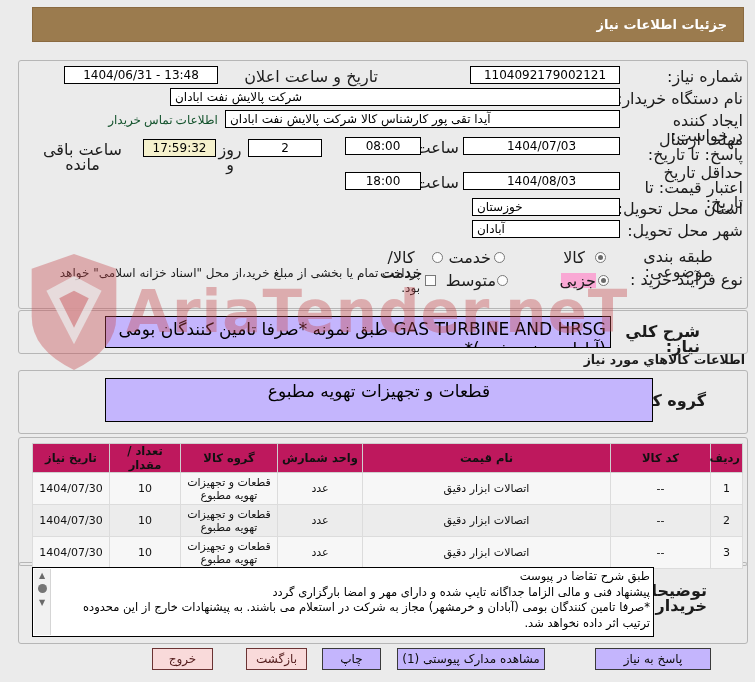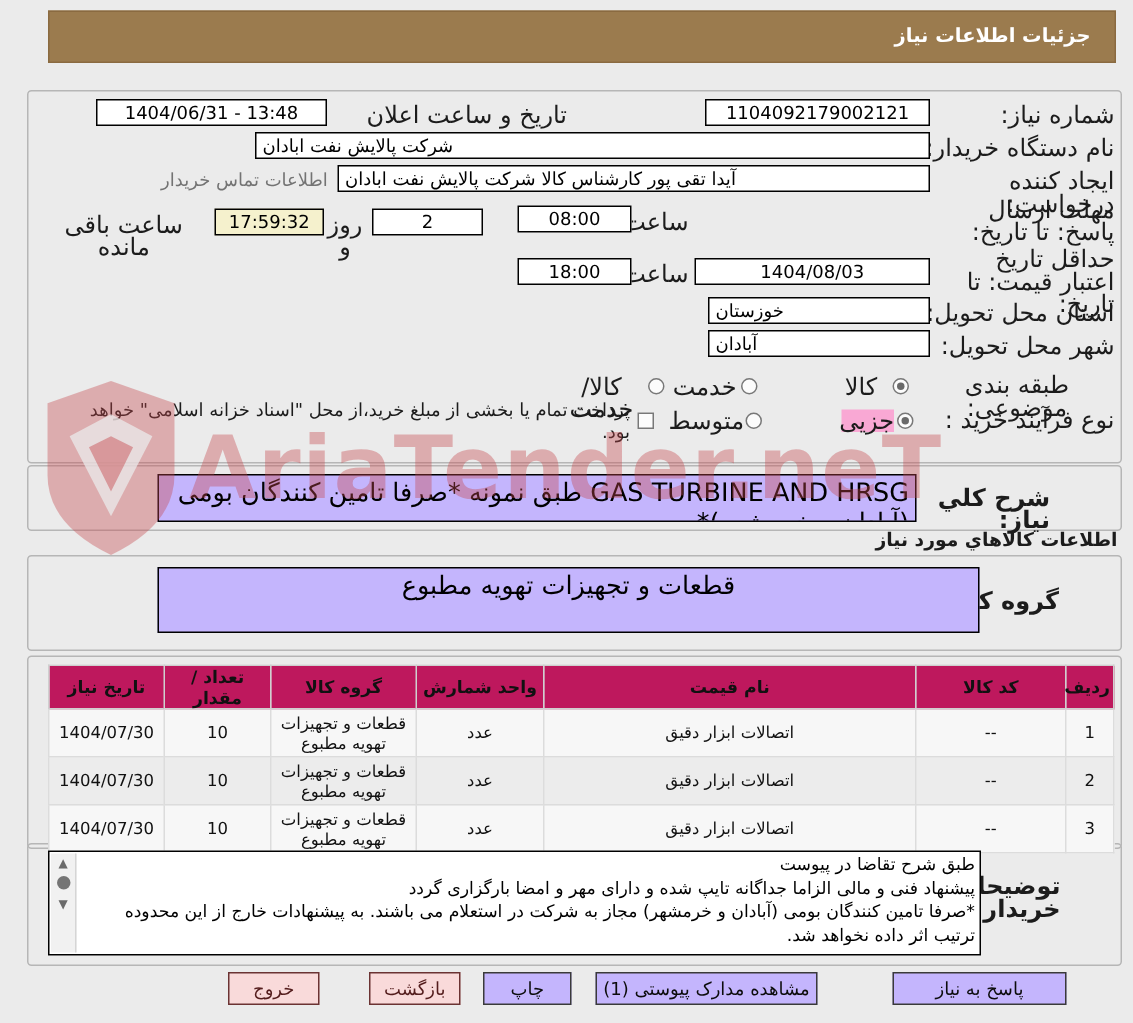--- a/index.html
+++ b/index.html
@@ -17,21 +17,21 @@
 
   .lbl{position:absolute;font-size:16px;color:#1c1c1c;text-align:right;line-height:15px;}
   .bold{font-weight:bold;}
   .ctr{text-align:center;}
   .inp{position:absolute;background:#fff;border:1px solid #000;height:18px;box-sizing:border-box;
        display:flex;align-items:center;justify-content:center;font-size:12px;color:#000;}
   .inp.rt{justify-content:flex-end;padding:0 4px;}
   .ltr{direction:ltr;}
   .tarea{position:absolute;background:#c4b5fd;border:1px solid #000;box-sizing:border-box;
        font-size:17px;text-align:right;padding:2px 4px;color:#000;overflow:hidden;}
-  .link{position:absolute;color:#737373;font-size:12px;text-align:center;cursor:pointer;}
+  .link{position:absolute;color:#14532d;font-size:12px;text-align:center;cursor:pointer;font-family:Liberation Serif, serif;}
 
   
   #need-number-label{right:12px;top:69px;width:130px;}
   #need-number-input{left:470px;top:66px;width:150px;}
   #announce-label{left:218px;top:69px;width:160px;}
   #announce-input{left:64px;top:66px;width:154px;}
   
   #buyer-org-label{right:12px;top:91px;width:130px;}
   #buyer-org-input{left:170px;top:88px;width:450px;}
   
@@ -136,20 +136,21 @@
   <div class="inp ltr" id="announce-input">1404/06/31 - 13:48</div>
 
   <div class="lbl" id="buyer-org-label">نام دستگاه خریدار:</div>
   <div class="inp rt" id="buyer-org-input">شرکت پالایش نفت ابادان</div>
 
   <div class="lbl" id="creator-label">ایجاد کننده درخواست:</div>
   <div class="inp rt" id="creator-input">آیدا تقی پور کارشناس کالا شرکت پالایش نفت ابادان</div>
   <div class="link" id="contact-link">اطلاعات تماس خریدار</div>
 
   <div class="lbl" id="deadline-label">مهلت ارسال پاسخ: تا تاریخ:</div>
+  <div class="inp ltr" id="deadline-date">1404/07/03</div>
   <div class="lbl ctr" id="deadline-hour-label">ساعت</div>
   <div class="inp ltr" id="deadline-time">08:00</div>
   <div class="inp ltr" id="days-input">2</div>
   <div class="lbl ctr" id="days-label">روز و</div>
   <div class="inp ltr" id="countdown-box">17:59:32</div>
   <div class="lbl ctr" id="countdown-label">ساعت باقی مانده</div>
 
   <div class="lbl" id="validity-label">حداقل تاریخ اعتبار قیمت: تا تاریخ:</div>
   <div class="inp ltr" id="validity-date">1404/08/03</div>
   <div class="lbl ctr" id="validity-hour-label">ساعت</div>

